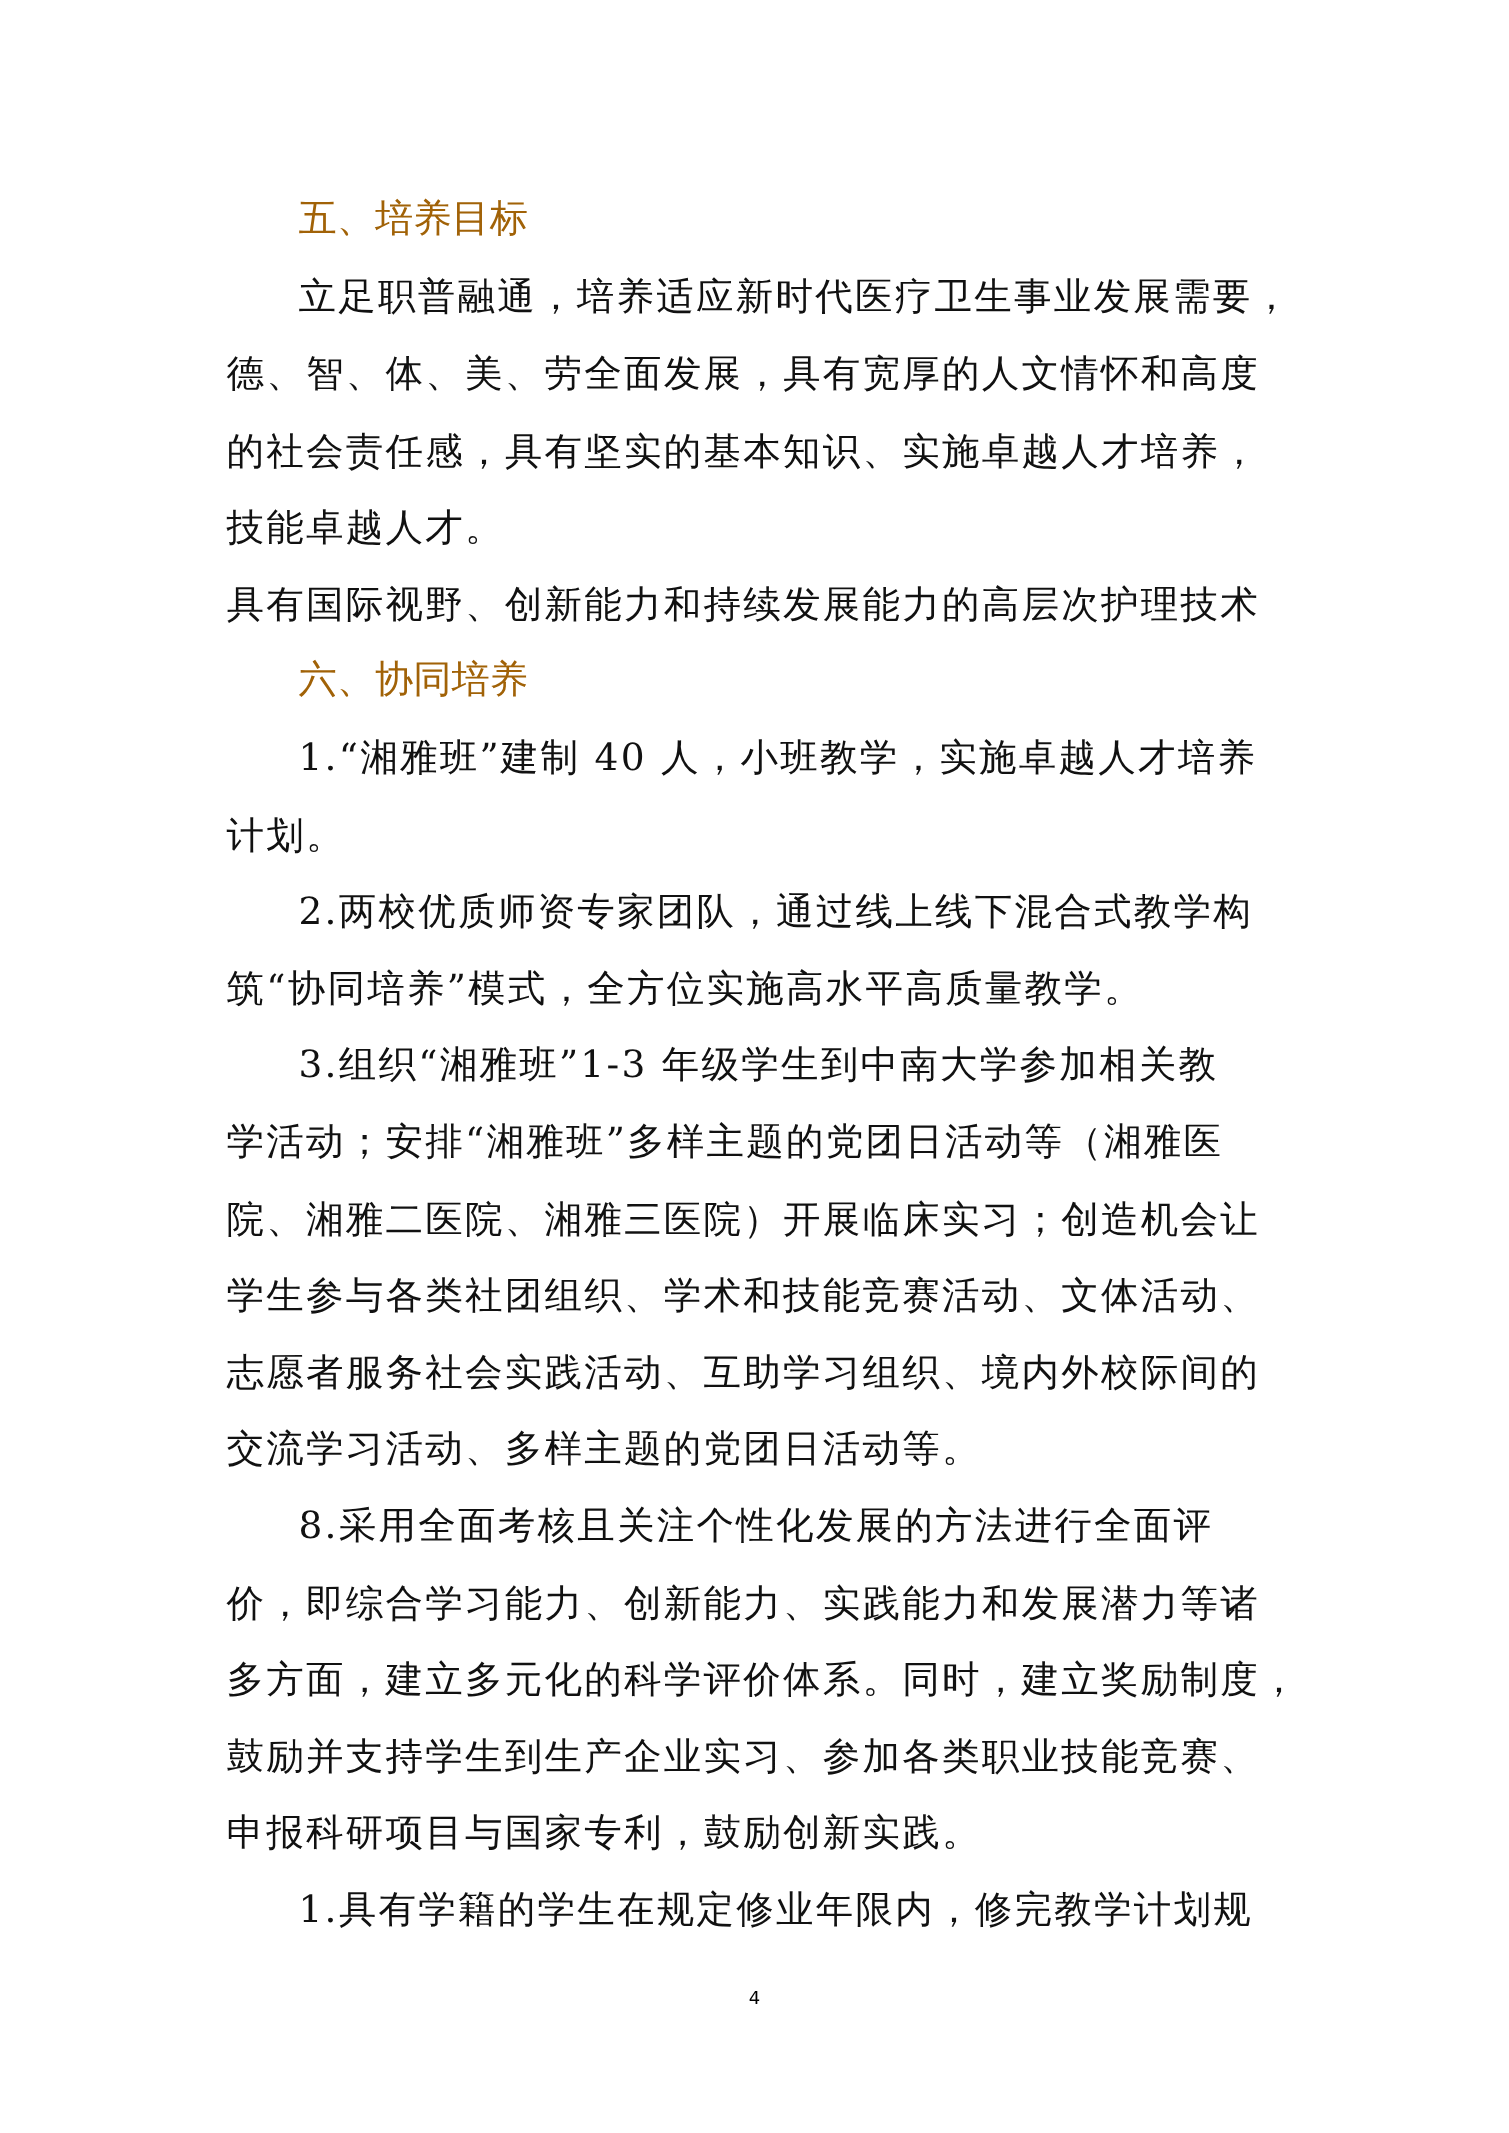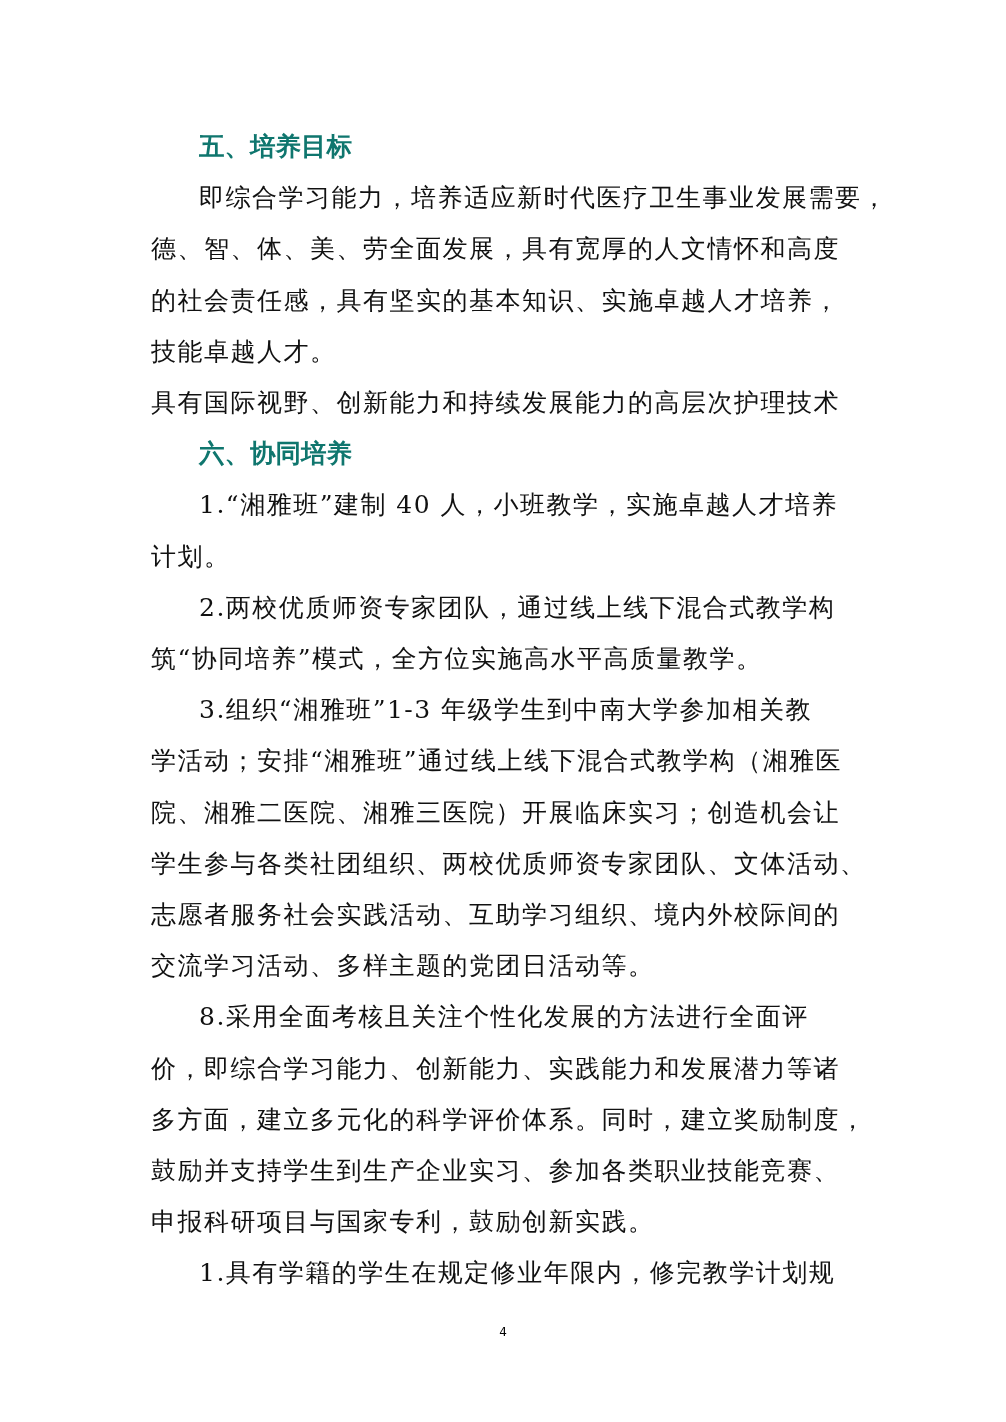--- a/index.html
+++ b/index.html
@@ -5,62 +5,62 @@
     html, body { margin: 0; padding: 0; background: #ffffff; }
     body { width: 1006px; height: 1422px; position: relative; overflow: hidden; }
     .page { position: absolute; left: 0; top: 0; width: 1006px; height: 1422px; background: #fff; }
     .content {
       position: absolute; left: 151px; top: 121px; width: 706px;
       font-family: "DejaVu Serif", "Liberation Serif", serif;
       font-size: 25px; color: #111; line-height: 51.2px;
     }
     .heading {
       font-family: "DejaVu Sans", "Liberation Sans", sans-serif;
-      font-weight: bold; font-size: 25.5px; text-indent: 48px; margin: 0;
-      color: #0f766e;
+      font-weight: normal; font-size: 25.5px; text-indent: 48px; margin: 0;
+      color: #a16207;
     }
     .para { margin: 0; text-indent: 48px; text-align: justify; text-align-last: left; letter-spacing: 1.5px; }
     .line { display: block; white-space: nowrap; }
     .page-number {
       position: absolute; left: 0; width: 1006px; top: 1325px; text-align: center;
       font-family: "DejaVu Sans", "Liberation Sans", sans-serif; font-size: 12px; color: #000;
     }
   </style>
 </head>
 <body>
 
 <div class="page">
   <div class="content">
 
     <div class="heading">五、培养目标</div>
     <div class="para">
-      <span class="line" style="padding-left:48px">即综合学习能力，培养适应新时代医疗卫生事业发展需要，</span>
+      <span class="line" style="padding-left:48px">立足职普融通，培养适应新时代医疗卫生事业发展需要，</span>
       <span class="line">德、智、体、美、劳全面发展，具有宽厚的人文情怀和高度</span>
       <span class="line">的社会责任感，具有坚实的基本知识、实施卓越人才培养，</span>
       <span class="line">技能卓越人才。</span>
       <span class="line">具有国际视野、创新能力和持续发展能力的高层次护理技术</span>
     </div>
 
     <div class="heading">六、协同培养</div>
 
     <div class="para">
       <span class="line" style="padding-left:48px">1.“湘雅班”建制 40 人，小班教学，实施卓越人才培养</span>
       <span class="line">计划。</span>
     </div>
 
     <div class="para">
       <span class="line" style="padding-left:48px">2.两校优质师资专家团队，通过线上线下混合式教学构</span>
       <span class="line">筑“协同培养”模式，全方位实施高水平高质量教学。</span>
     </div>
 
     <div class="para">
       <span class="line" style="padding-left:48px">3.组织“湘雅班”1-3 年级学生到中南大学参加相关教</span>
-      <span class="line">学活动；安排“湘雅班”通过线上线下混合式教学构（湘雅医</span>
+      <span class="line">学活动；安排“湘雅班”多样主题的党团日活动等（湘雅医</span>
       <span class="line">院、湘雅二医院、湘雅三医院）开展临床实习；创造机会让</span>
-      <span class="line">学生参与各类社团组织、两校优质师资专家团队、文体活动、</span>
+      <span class="line">学生参与各类社团组织、学术和技能竞赛活动、文体活动、</span>
       <span class="line">志愿者服务社会实践活动、互助学习组织、境内外校际间的</span>
       <span class="line">交流学习活动、多样主题的党团日活动等。</span>
     </div>
 
     <div class="para">
       <span class="line" style="padding-left:48px">8.采用全面考核且关注个性化发展的方法进行全面评</span>
       <span class="line">价，即综合学习能力、创新能力、实践能力和发展潜力等诸</span>
       <span class="line">多方面，建立多元化的科学评价体系。同时，建立奖励制度，</span>
       <span class="line">鼓励并支持学生到生产企业实习、参加各类职业技能竞赛、</span>
       <span class="line">申报科研项目与国家专利，鼓励创新实践。</span>

